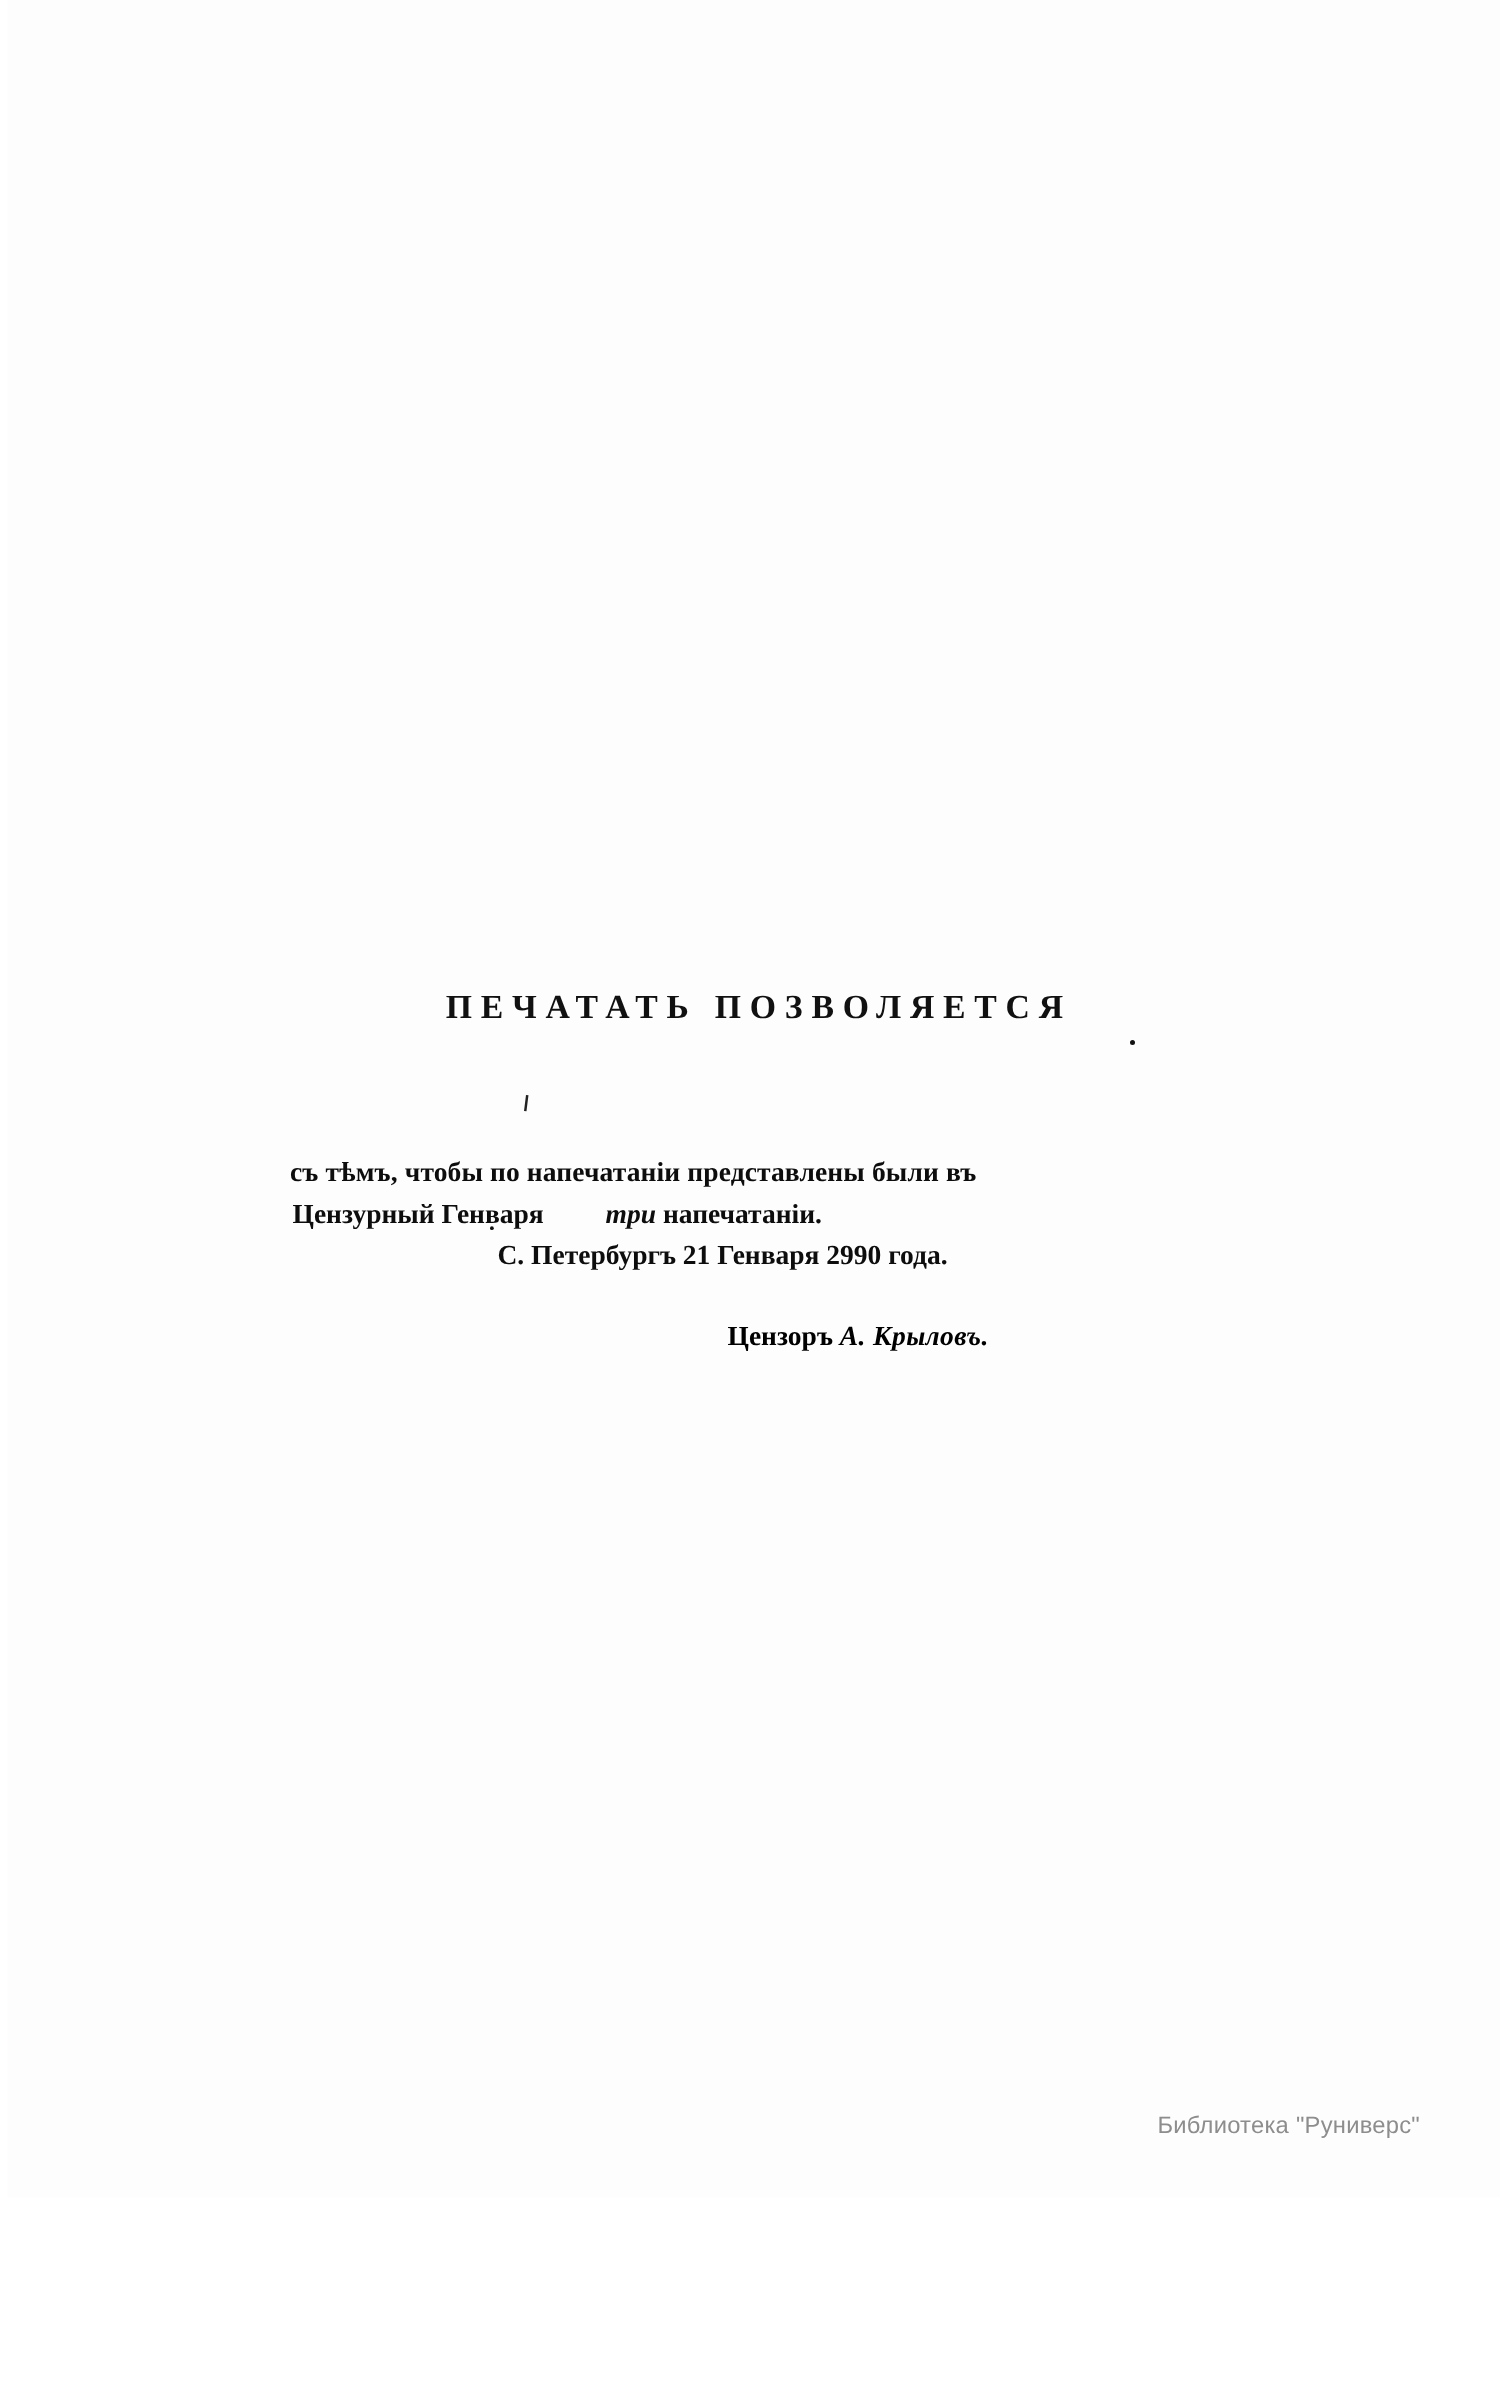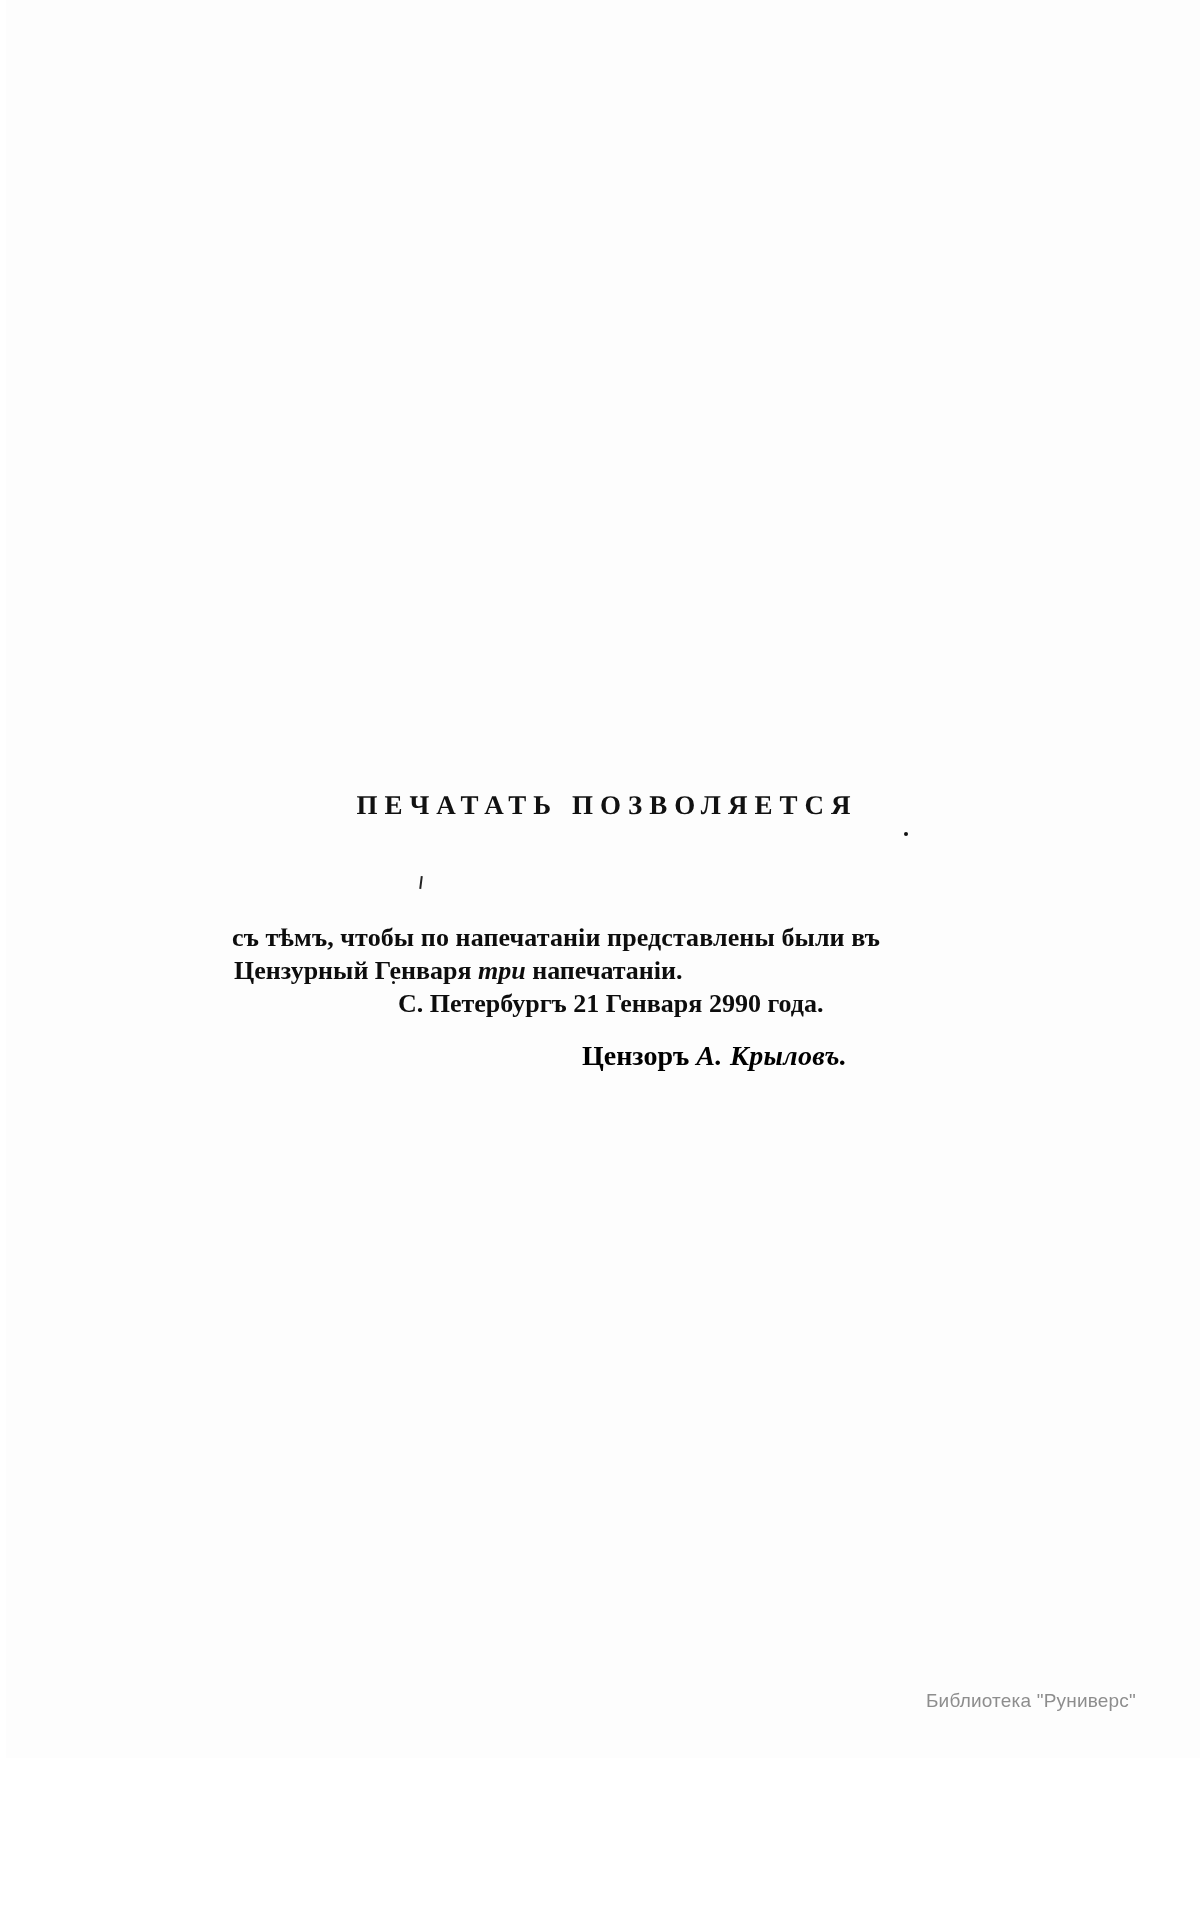--- a/index.html
+++ b/index.html
@@ -61,62 +61,63 @@
     top: 86px;
     width: 2px;
     height: 13px;
     background: #222222;
     transform: rotate(7deg);
   }
 
   .body-lines {
     margin-top: 100px;
     font-family: "Liberation Serif", serif;
-    font-size: 26px;
+    font-size: 22px;
     font-weight: bold;
     line-height: 33px;
     color: #0d0d0d;
   }
 
   .line1 {
     margin: 0;
     padding-left: 0px;
     letter-spacing: 0.1px;
   }
 
   .line2 {
     margin: 0;
     padding-left: 2px;
   }
 
   .line2 .ital {
     font-style: italic;
+    margin-left: 44px;
   }
 
   .line3 {
     margin: 0;
     padding-left: 166px;
     position: relative;
   }
 
   .line3::before {
     content: "";
     position: absolute;
     left: 160px;
     top: -6px;
     width: 3px;
     height: 3px;
     background: #111;
     border-radius: 50%;
   }
 
   .signature {
-    margin-top: 20px;
+    margin-top: 36px;
     padding-left: 350px;
-    font-size: 28px;
+    font-size: 22px;
     font-weight: bold;
   }
 
   .signature .name {
     font-style: italic;
     font-weight: bold;
     letter-spacing: 0.3px;
   }
 
   

